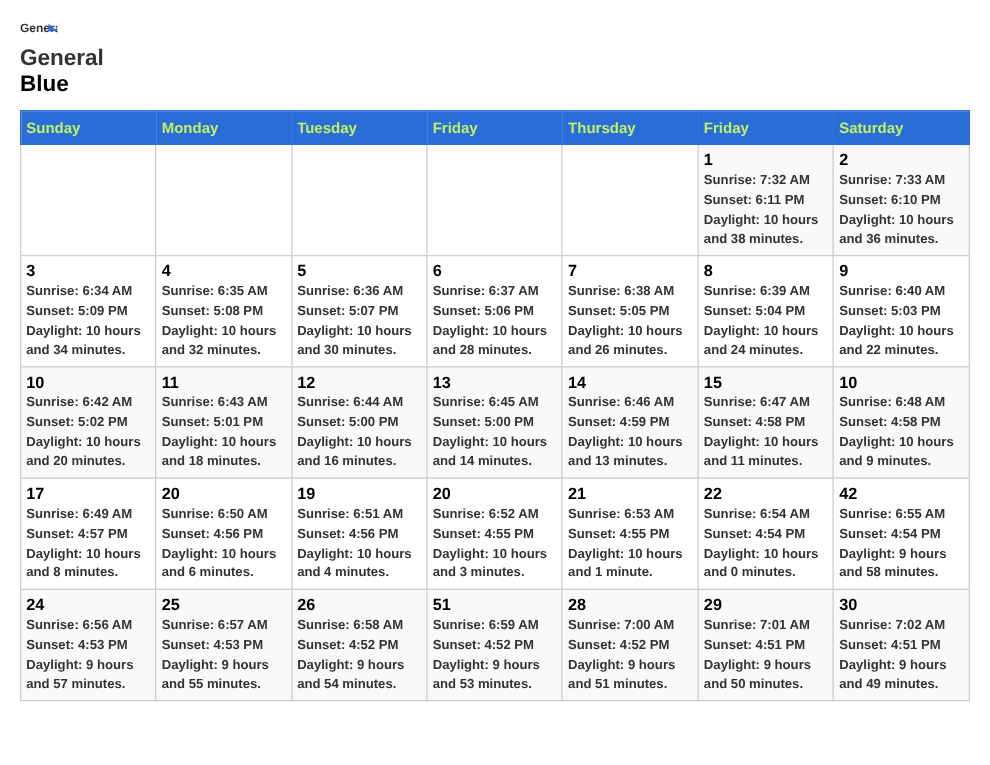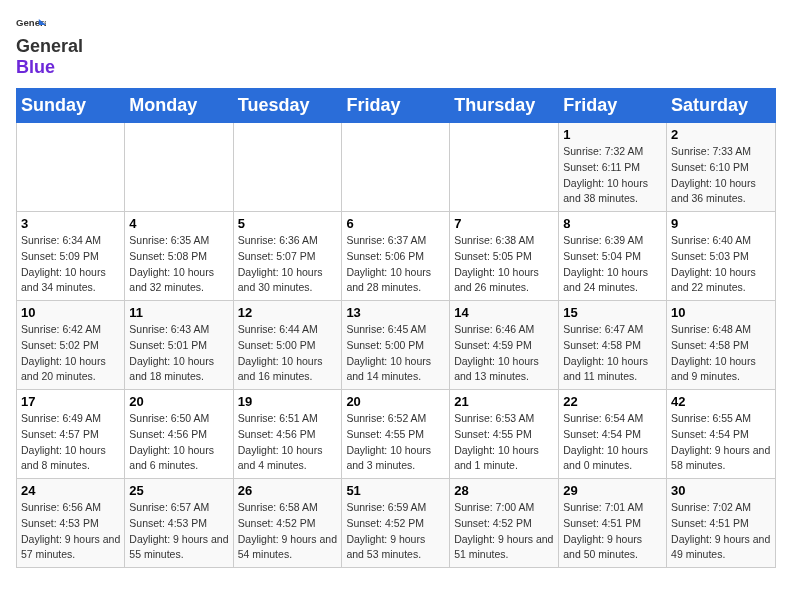--- a/index.html
+++ b/index.html
@@ -38,24 +38,24 @@
       font-size: 14px;
       color: #555;
     }
     table {
       width: 100%;
       border-collapse: collapse;
       font-size: 11px;
     }
     thead tr th {
       background: #2a6dd9;
-      color: #ffffff;
+      color: #bef264;
       padding: 6px 4px;
       text-align: left;
-      font-size: 18px;
+      font-size: 12px;
       font-weight: bold;
       border: 1px solid #2a6dd9;
     }
     tbody tr td {
       border: 1px solid #ccc;
       vertical-align: top;
       padding: 4px;
       height: 80px;
       width: 110px;
     }
@@ -68,39 +68,40 @@
     .day-number {
       font-weight: bold;
       font-size: 13px;
       display: block;
       margin-bottom: 2px;
     }
     .day-info {
       color: #333;
       line-height: 1.5;
       font-size: 10.5px;
+      font-weight: bold;
     }
     .empty-cell {
       background: #fff !important;
     }
   </style>
 </head>
 <body>
 
 <div class="header-area">
   <div class="logo">
     <svg class="logo-icon" viewBox="0 0 50 30">
       <text x="0" y="16" font-size="16" font-weight="bold" fill="#333">General</text>
       <polygon points="38,5 50,15 38,15" fill="#2a6dd9"></polygon>
     </svg>
     <div style="display:flex;align-items:center;">
       <span style="font-size:18px;font-weight:bold;color:#333;">General</span>
     </div>
     <div>
-      <span style="font-size:18px;font-weight:bold;color:#6d28d9;">Blue</span>
+      <span style="font-size:18px;font-weight:bold;color:#000000;">Blue</span>
     </div>
   </div>
   <div class="title-area">
     <div class="month-title"></div>
     <div class="location-title"></div>
   </div>
 </div>
 
 <table>
   <thead>

